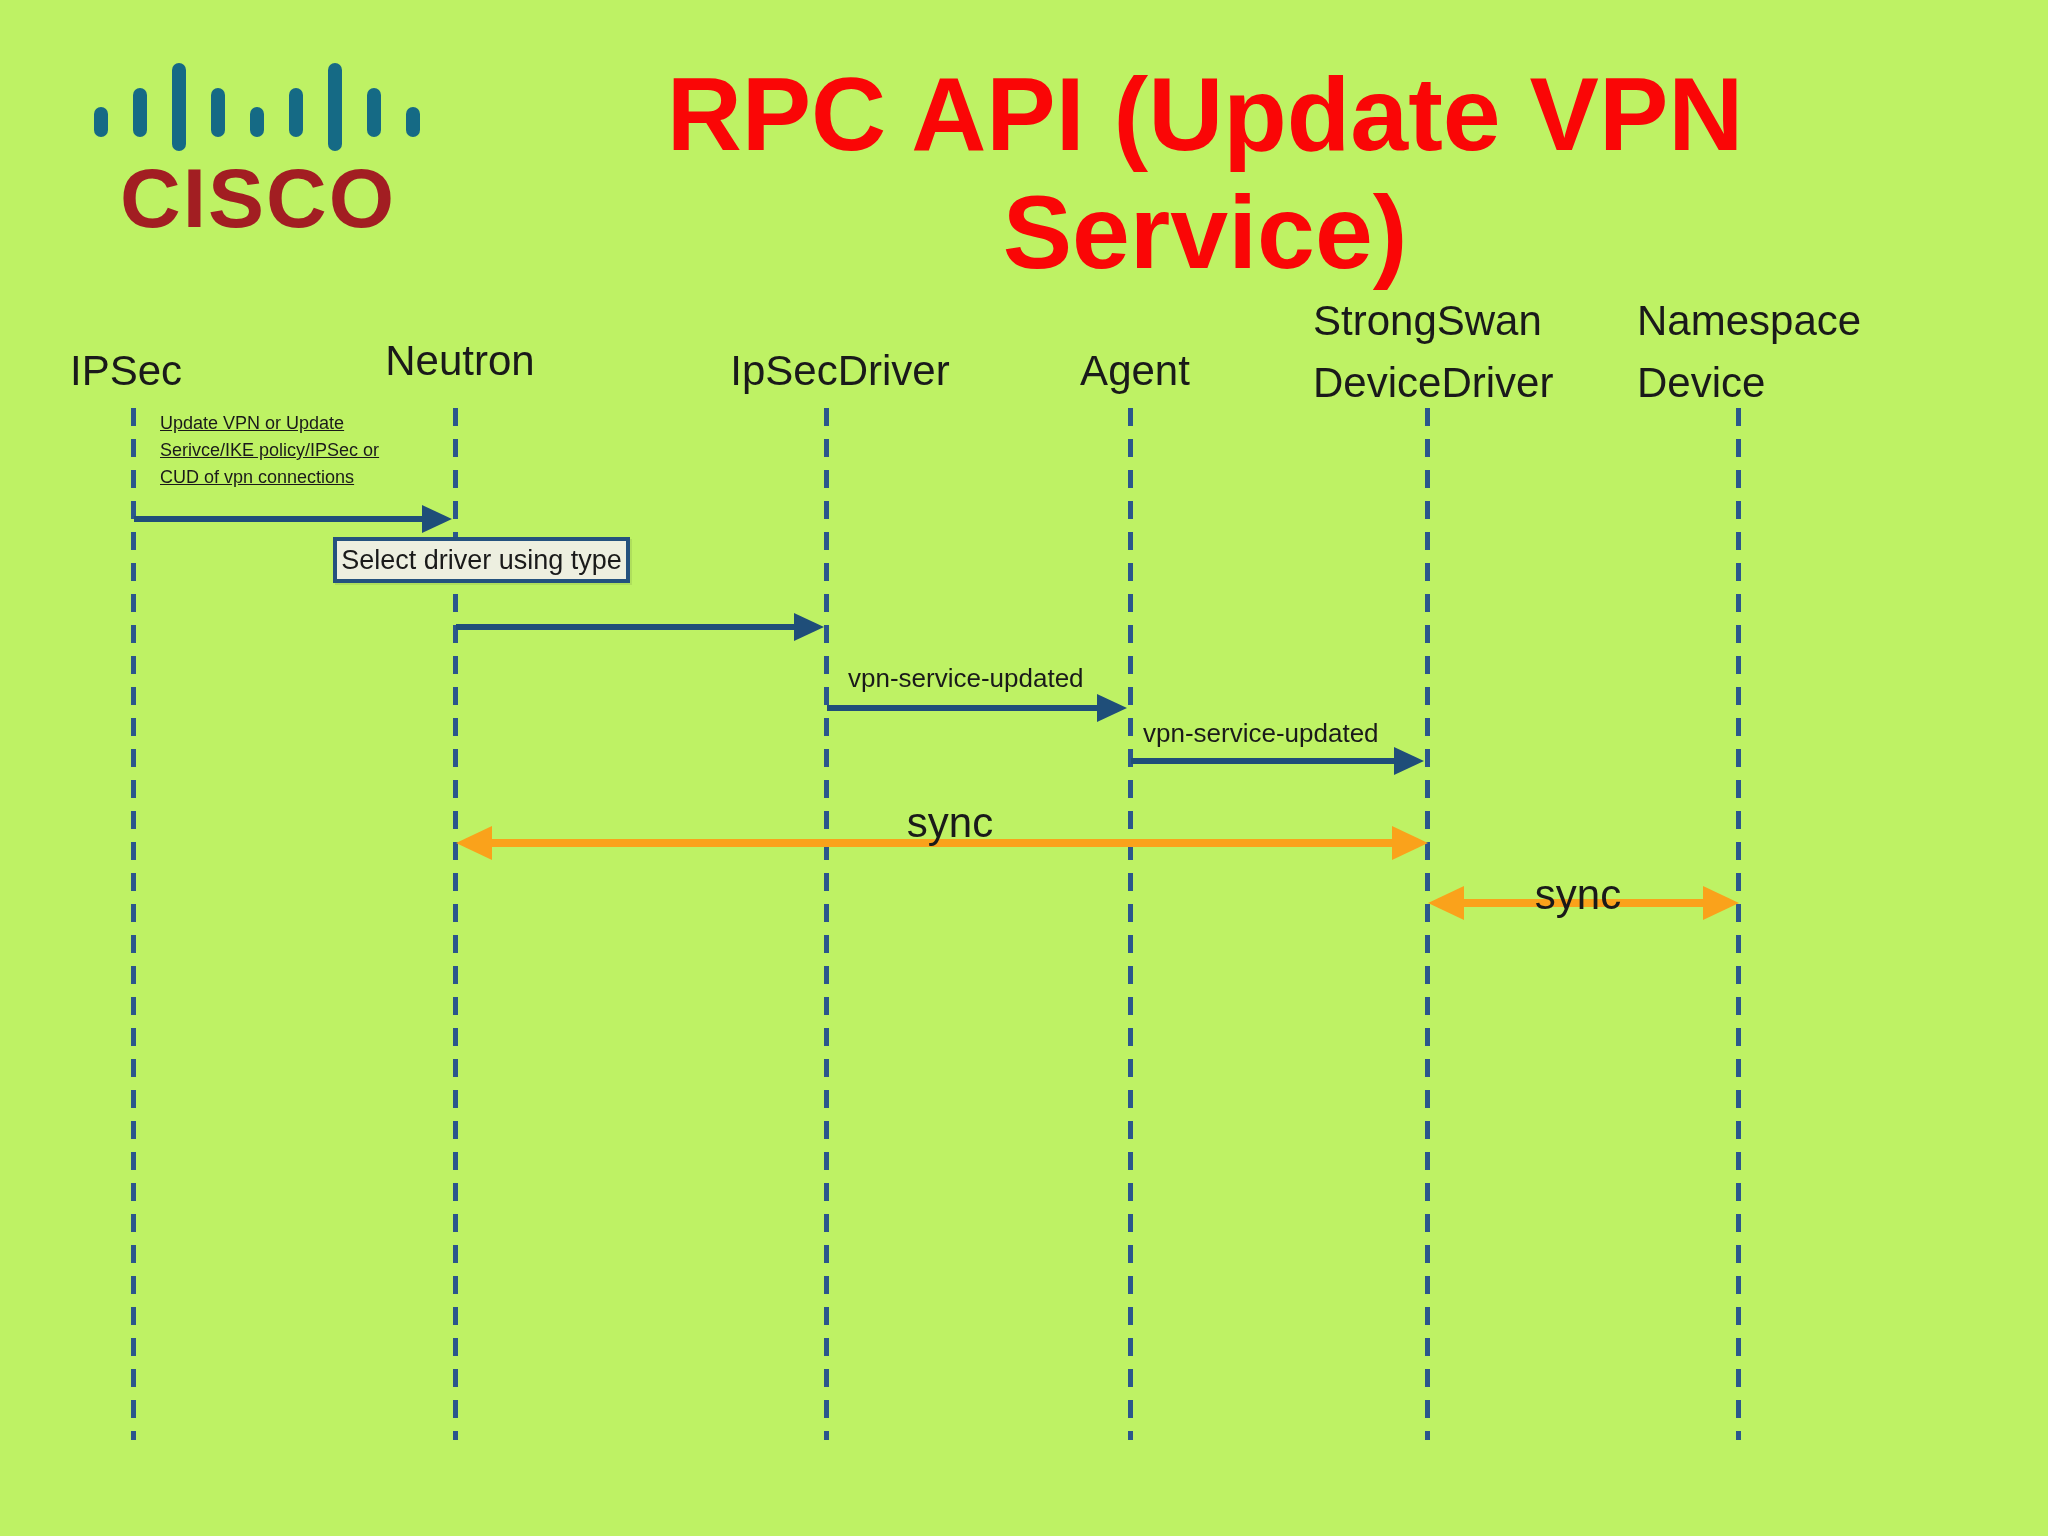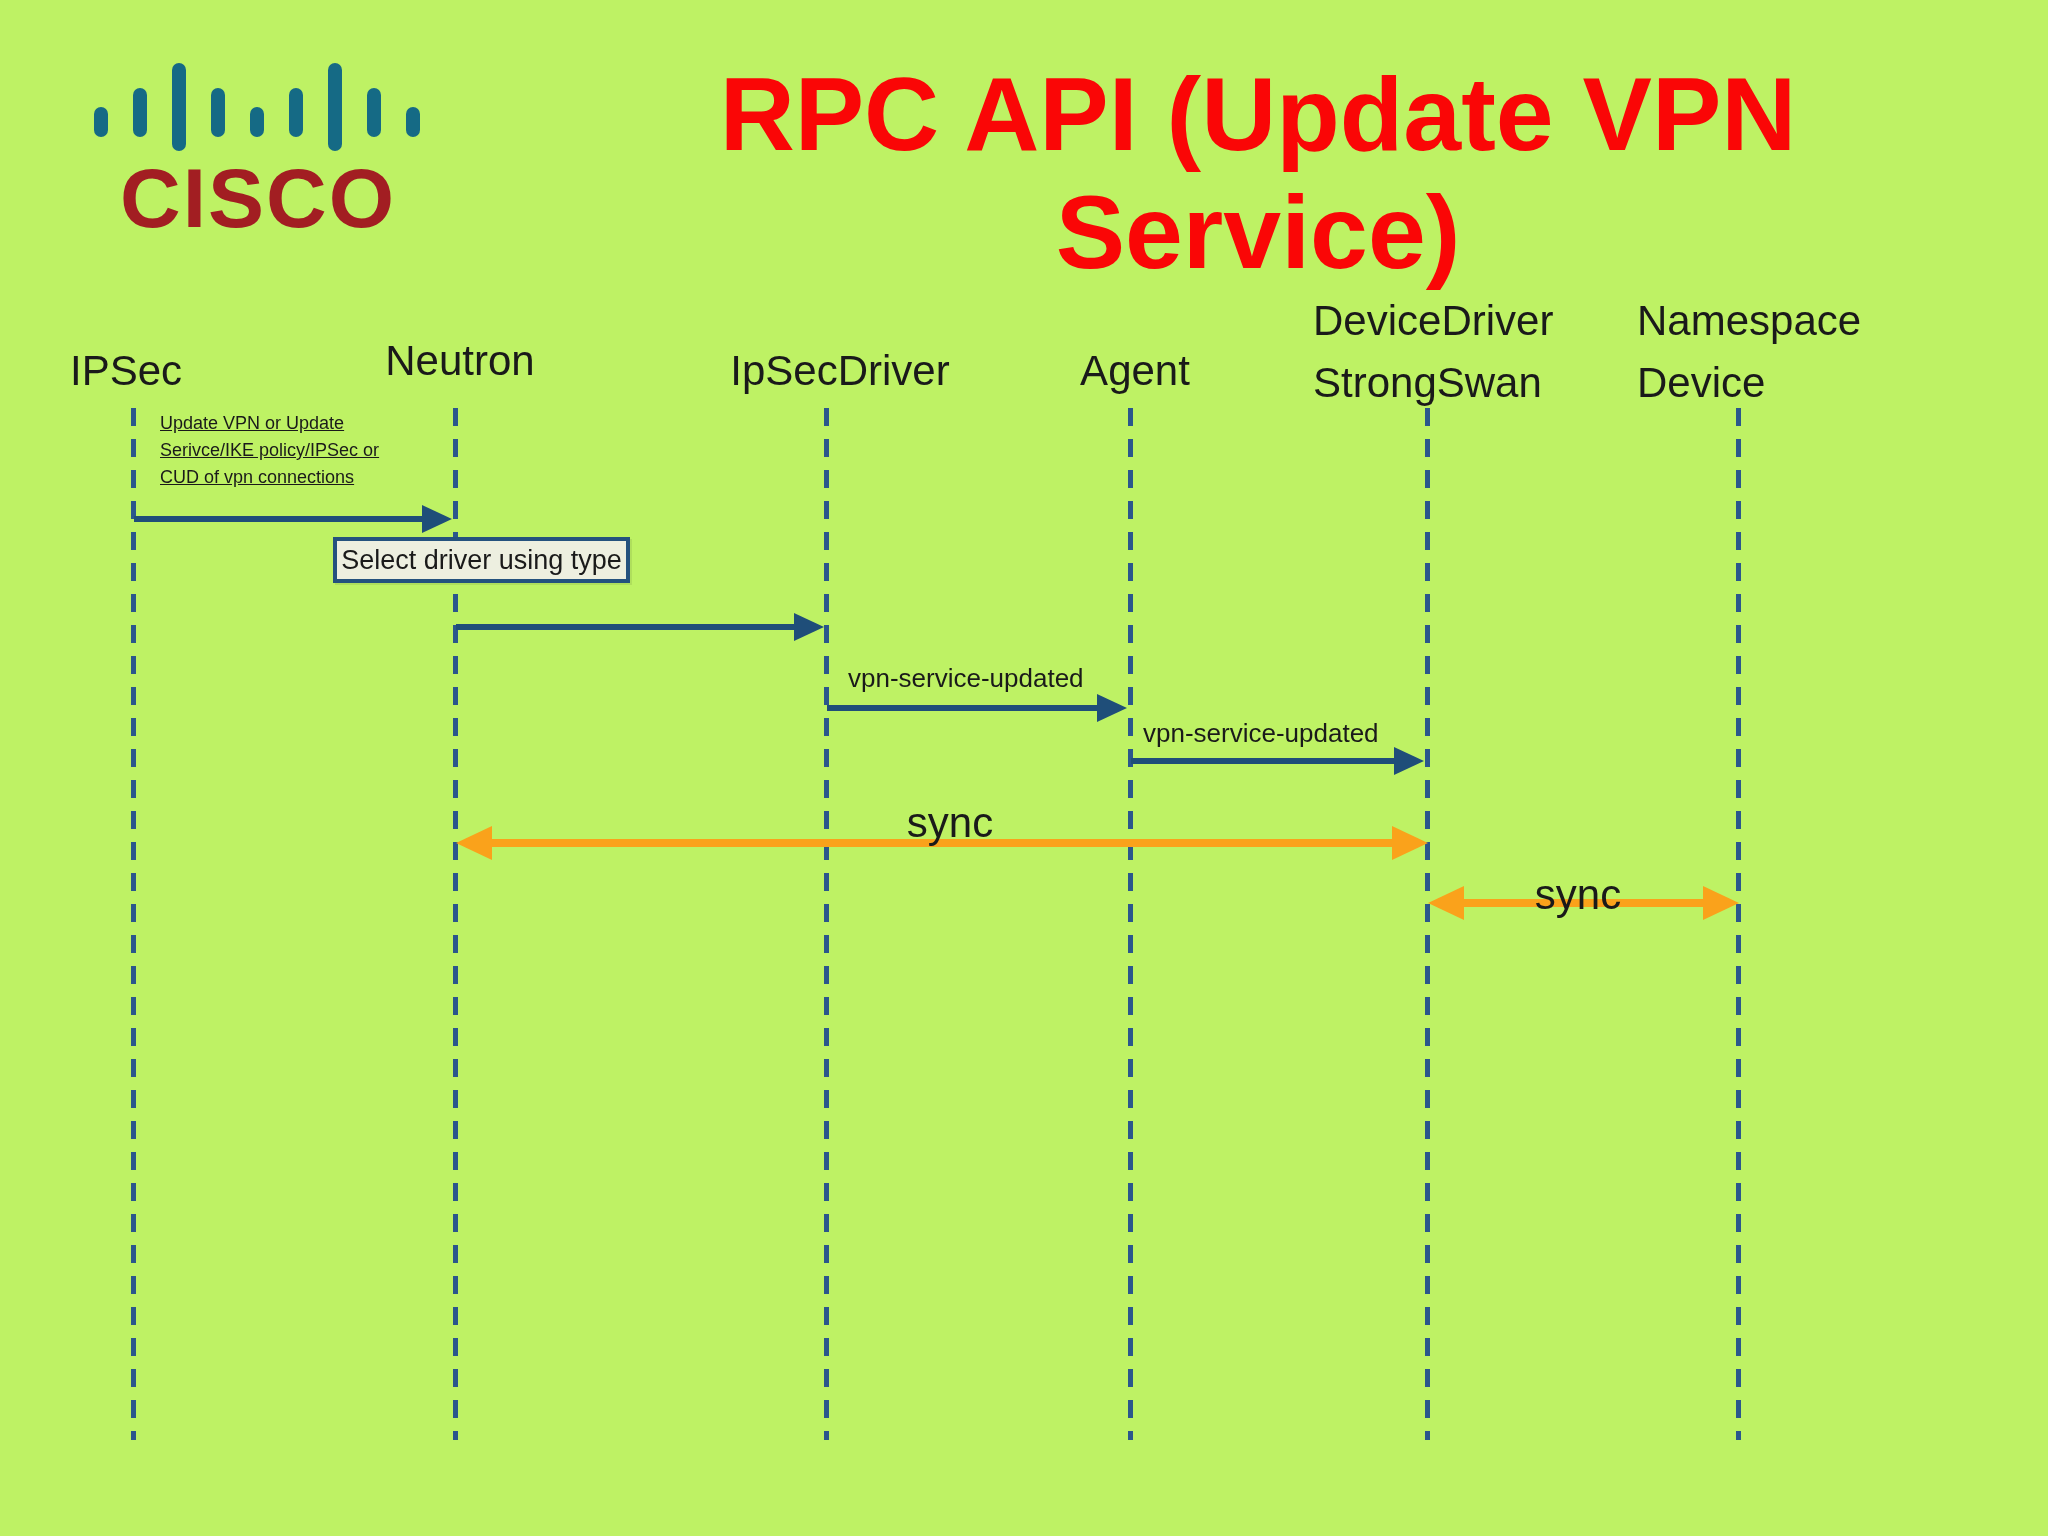--- a/index.html
+++ b/index.html
@@ -22,21 +22,21 @@
   .logo{position:absolute;left:0;top:0;width:460px;height:260px;}
   .logo-bars{position:absolute;left:0;top:0;}
   .logo-bars i{position:absolute;width:14px;background:var(--logo-bar-teal);border-radius:7px;display:block;}
   .bar-s{top:107px;height:30px;}
   .bar-m{top:88px;height:49px;}
   .bar-t{top:63px;height:88px;}
   .logo-brand{position:absolute;left:120px;top:156px;font-size:84px;font-weight:bold;
     letter-spacing:2px;color:var(--logo-text-red);line-height:1;}
 
   
-  .title{position:absolute;left:718px;top:56px;width:1080px;text-align:center;
+  .title{position:absolute;left:665px;top:56px;width:1080px;text-align:center;
     color:var(--title-red);font-weight:bold;font-size:104px;line-height:1.13;}
   .title span{display:block;}
 
   
   .lifeline{position:absolute;top:408px;height:1032px;width:5px;
     background:repeating-linear-gradient(180deg,var(--lifeline-navy) 0 18px,transparent 18px 31px);}
 
   
   .actor{position:absolute;color:var(--text-black);font-size:42px;line-height:50px;white-space:nowrap;}
   .actor.centered{transform:translateX(-50%);}
@@ -98,22 +98,22 @@
   <h1 class="title">
     <span>RPC API (Update VPN</span>
     <span>Service)</span>
   </h1>
 
   <div class="actor centered" style="left:126px;top:346px">IPSec</div>
   <div class="actor centered" style="left:460px;top:336px">Neutron</div>
   <div class="actor centered" style="left:840px;top:346px">IpSecDriver</div>
   <div class="actor centered" style="left:1135px;top:346px">Agent</div>
   <div class="actor two-line" style="left:1313px;top:290px">
+    <span>StrongSwan</span>
     <span>DeviceDriver</span>
-    <span>StrongSwan</span>
   </div>
   <div class="actor two-line" style="left:1637px;top:290px">
     <span>Namespace</span>
     <span>Device</span>
   </div>
 
   <div class="lifeline" style="left:131px"></div>
   <div class="lifeline" style="left:453px"></div>
   <div class="lifeline" style="left:824px"></div>
   <div class="lifeline" style="left:1128px"></div>

